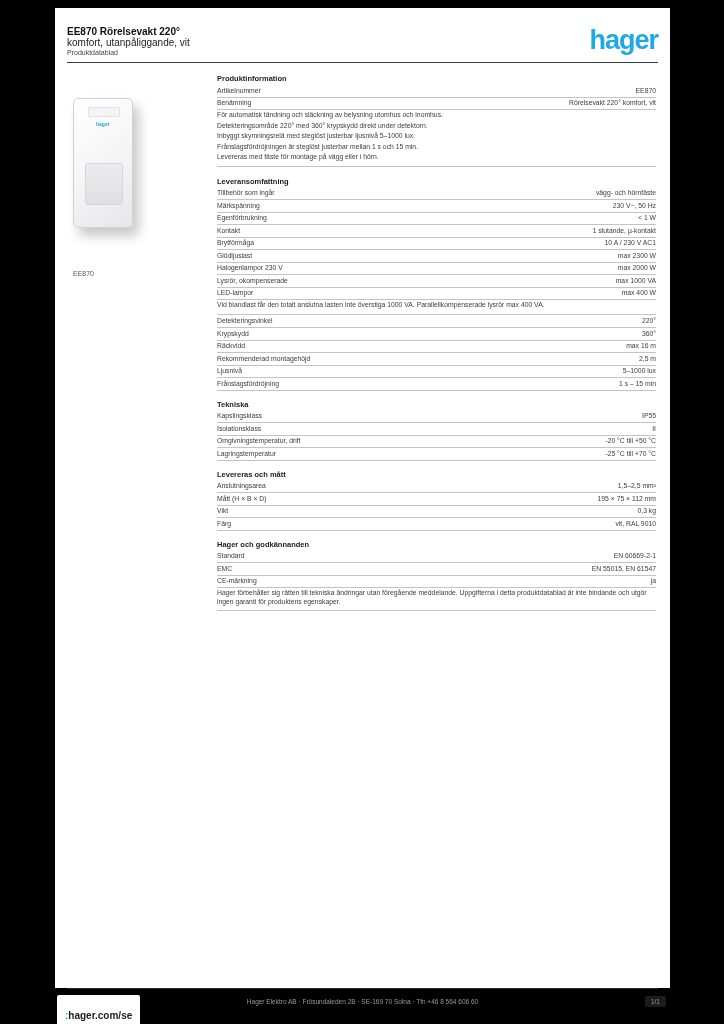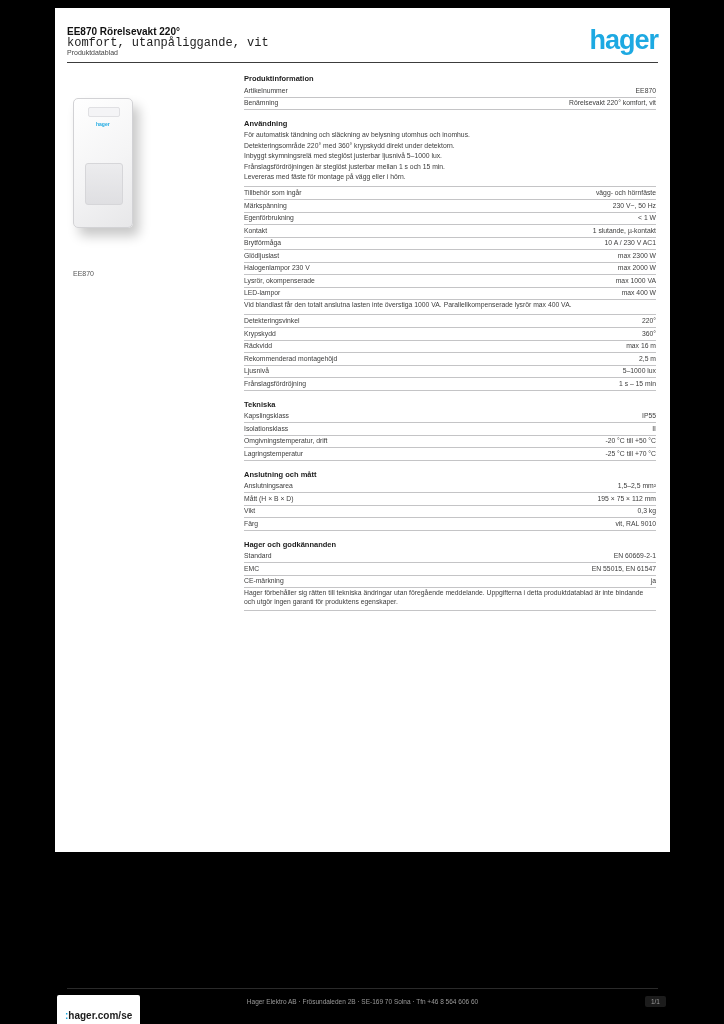--- a/index.html
+++ b/index.html
@@ -3,36 +3,36 @@
 <meta charset="utf-8">
 <style>
   html,body{margin:0;padding:0;}
   body{
     width:724px;height:1024px;position:relative;overflow:hidden;
     background:#000;
     font-family:"Liberation Sans", sans-serif;
     -webkit-font-smoothing:antialiased;
   }
   .page{
-    position:absolute;left:55px;top:8px;width:615px;height:844px;
+    position:absolute;left:55px;top:8px;width:615px;height:980px;
     background:#ffffff;
   }
   
   .hdr{position:absolute;left:12px;top:18px;right:12px;height:40px;}
   .hdr .t1{font-size:10px;font-weight:bold;color:#111;line-height:12px;}
-  .hdr .t2{font-size:12px;color:#222;line-height:10px;font-family:Liberation Mono, monospace;}
+  .hdr .t2{font-size:10px;color:#222;line-height:10px;}
   .hdr .t3{font-size:7px;color:#444;line-height:9px;}
   .logo{
     position:absolute;right:0;top:0;
     font-size:27px;font-weight:bold;letter-spacing:-1px;
     color:#1da9e2;line-height:28px;
   }
   .hdr-rule{position:absolute;left:12px;right:12px;top:54px;border-top:1.5px solid #3c3c3c;}
   
-  .content{position:absolute;left:12px;right:14px;top:66px;bottom:20px;display:flex;gap:27px;}
+  .content{position:absolute;left:12px;right:14px;top:66px;bottom:20px;display:flex;}
   aside{width:150px;flex:0 0 150px;}
   .prod-img{position:relative;width:90px;height:150px;margin:20px 0 0 0;}
   .device{
     position:absolute;left:6px;top:4px;width:58px;height:128px;
     background:linear-gradient(145deg,#ffffff 0%,#f4f4f5 55%,#e7e7e9 100%);
     border:1px solid #d2d2d5;border-radius:5px;
     box-shadow:6px 8px 12px rgba(0,0,0,0.22);
   }
   .device-top{
     position:absolute;left:14px;top:8px;width:30px;height:8px;
@@ -111,29 +111,29 @@
           <div class="row">
             <span class="label">Artikelnummer</span>
             <span class="value">EE870</span>
           </div>
           <div class="row">
             <span class="label">Benämning</span>
             <span class="value">Rörelsevakt 220° komfort, vit</span>
           </div>
         </section>
         <section>
-          <div class="sec-title">Användning</div>
           <div class="para">För automatisk tändning och släckning av belysning utomhus och inomhus.</div>
           <div class="para">Detekteringsområde 220° med 360° krypskydd direkt under detektorn.</div>
           <div class="para">Inbyggt skymningsrelä med steglöst justerbar ljusnivå 5–1000 lux.</div>
           <div class="para">Frånslagsfördröjningen är steglöst justerbar mellan 1 s och 15 min.</div>
           <div class="para">Levereras med fäste för montage på vägg eller i hörn.</div>
           <div class="hsep"></div>
         </section>
         <section>
+          <div class="sec-title">Leveransomfattning</div>
           <div class="row">
             <span class="label">Tillbehör som ingår</span>
             <span class="value">vägg- och hörnfäste</span>
           </div>
         </section>
         <section>
           <div class="row">
             <span class="label">Märkspänning</span>
             <span class="value">230 V~, 50 Hz</span>
           </div>
@@ -205,21 +205,21 @@
           <div class="row">
             <span class="label">Omgivningstemperatur, drift</span>
             <span class="value">-20 °C till +50 °C</span>
           </div>
           <div class="row">
             <span class="label">Lagringstemperatur</span>
             <span class="value">-25 °C till +70 °C</span>
           </div>
         </section>
         <section>
-          <div class="sec-title">Anslutning och mått</div>
+          <div class="sec-title">Levereras och mått</div>
           <div class="row">
             <span class="label">Anslutningsarea</span>
             <span class="value">1,5–2,5 mm²</span>
           </div>
           <div class="row">
             <span class="label">Mått (H × B × D)</span>
             <span class="value">195 × 75 × 112 mm</span>
           </div>
           <div class="row">
             <span class="label">Vikt</span>

